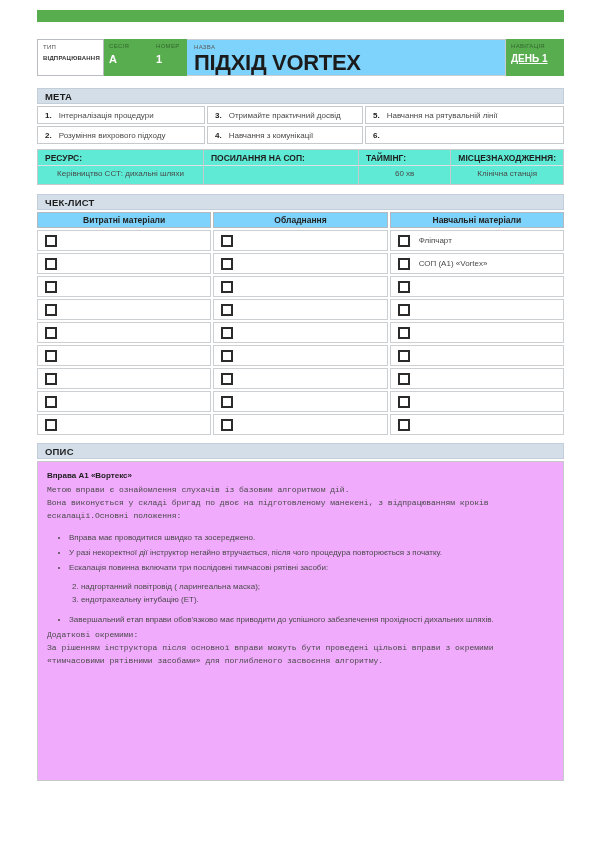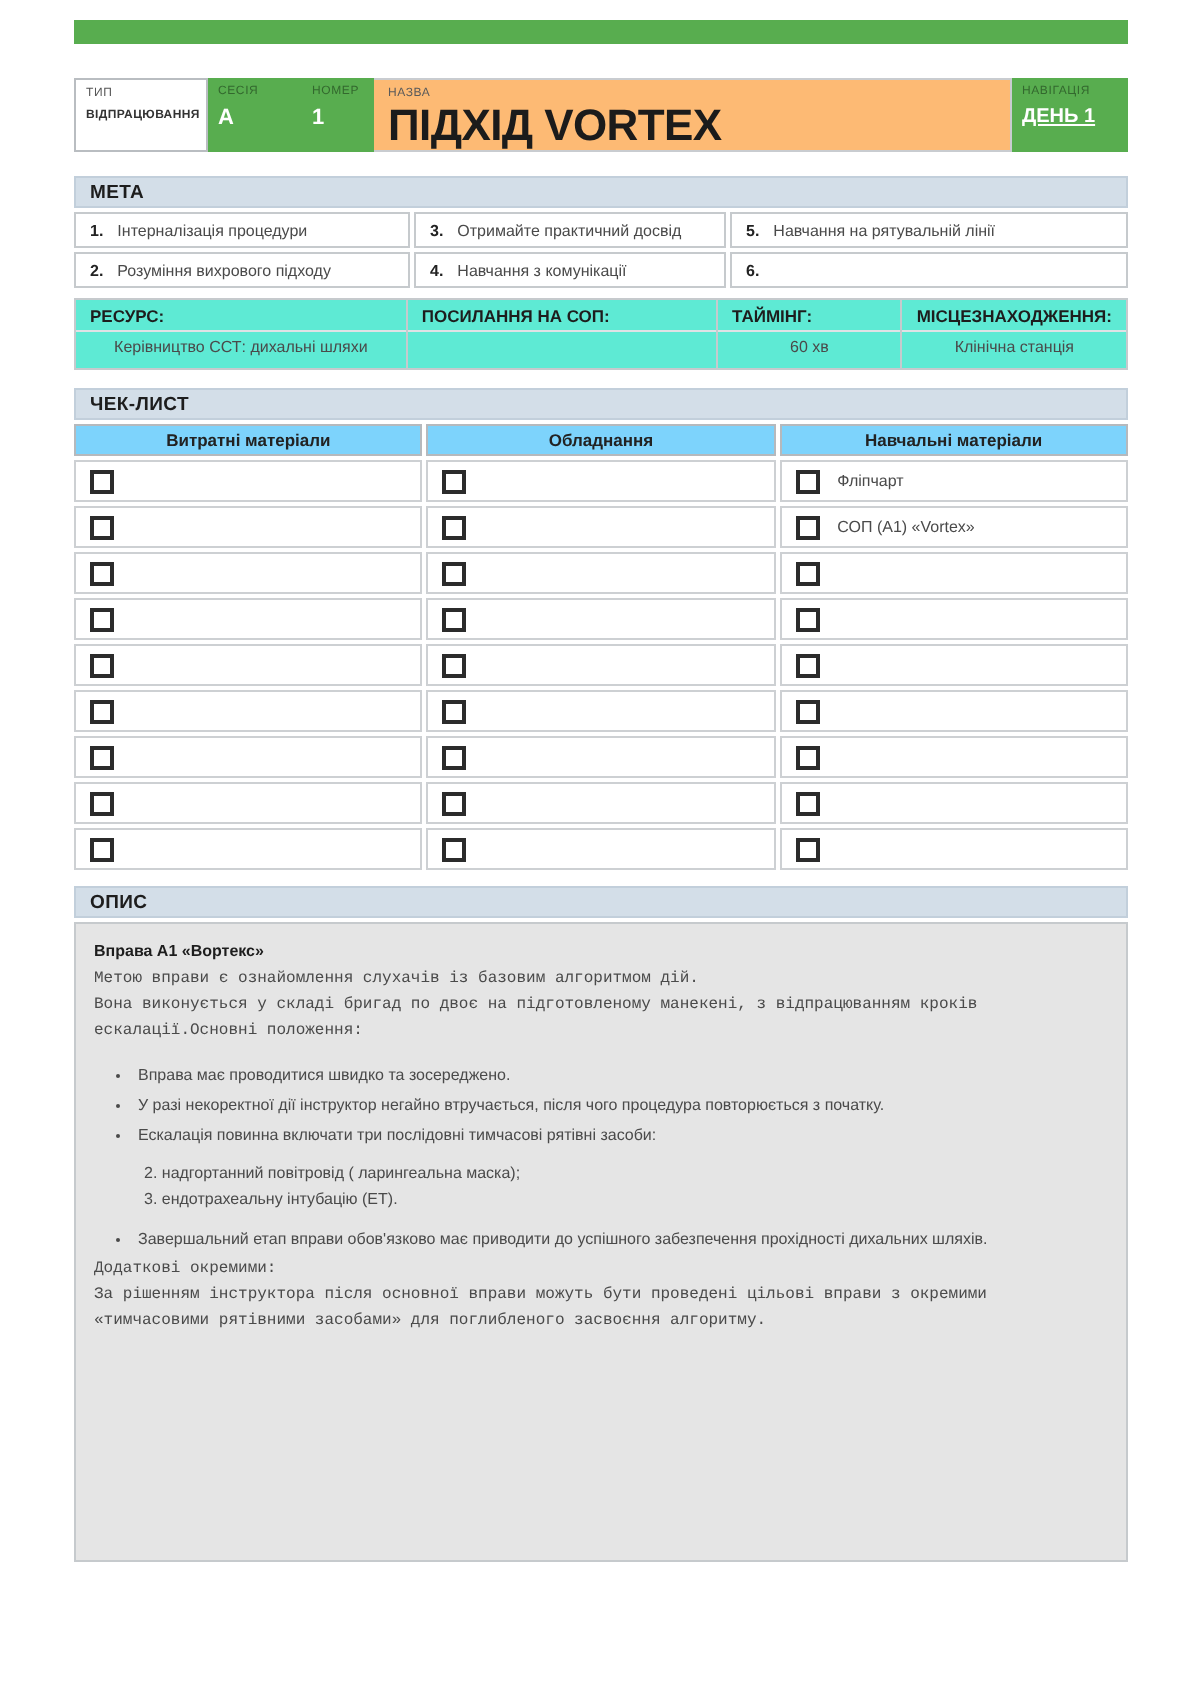--- a/index.html
+++ b/index.html
@@ -13,21 +13,21 @@
   .header-row { margin-top:17px; display:flex; height:37px; }
   .hcell { box-sizing:border-box; padding:3px 5px 2px; overflow:hidden; }
   .hcell .lbl { font-size:6px; letter-spacing:.3px; color:#555; line-height:8px; }
   .tip { width:67px; border:1px solid #b9bdc1; background:#fff; }
   .tip .val { font-size:6px; font-weight:bold; color:#333; margin-top:4px; letter-spacing:.2px; }
   .greenbox { background:#58ad4f; }
   .greenbox .lbl { color:#33682e; }
   .greenbox .val { color:#ffffff; font-weight:bold; }
   .sesia { width:47px; } .nomer { width:36px; }
   .sesia .val, .nomer .val { font-size:11px; margin-top:3px; }
-  .nazva { flex:1; border:1px solid #c9ccd0; border-left:none; background:#fdba74; padding-left:7px; }
+  .nazva { flex:1; border:1px solid #c9ccd0; border-left:none; background:#7dd3fc; padding-left:7px; }
   .nazva .lbl { color:#5a5a5a; }
   .nazva .val { font-size:22px; font-weight:800; color:#1b1b1b; letter-spacing:-.3px; line-height:23px; }
   .navbox { width:58px; }
   .navbox .val { font-size:10px; margin-top:3px;text-decoration:underline; }
 
   
   .section-bar { box-sizing:border-box; height:16px; line-height:15px; background:#d3dee8; border:1px solid #c2cfdb; font-size:9.5px; font-weight:bold; color:#1d1d1d; padding:0 7px; letter-spacing:.2px; }
 
   
   .meta { margin-top:12px; }
@@ -47,21 +47,21 @@
   
   .checklist { margin-top:9px; }
   .chk-head { display:flex; gap:2px; margin-top:2px; }
   .chk-hcell { box-sizing:border-box; flex:1; height:16px; line-height:15px; background:#7dd3fc; border:1px solid #b5b9bd; text-align:center; font-size:8.5px; font-weight:bold; color:#222; }
   .chk-row { display:flex; gap:2px; margin-top:2px; }
   .chk-cell { box-sizing:border-box; flex:1; border:1px solid #cdd0d3; height:21px; display:flex; align-items:center; padding:0 7px; gap:9px; font-size:8px; background:#fff; }
   .checkbox { box-sizing:border-box; width:12px; height:12px; border:2px solid #2b2b2b; background:#fff; flex:0 0 auto; }
 
   
   .desc { margin-top:8px; }
-  .desc-body { box-sizing:border-box; margin-top:2px; border:1px solid #c6cacd; height:320px; padding:7px 9px; font-size:8px; line-height:13px; background:#e5e5e5; }
+  .desc-body { box-sizing:border-box; margin-top:2px; border:1px solid #c6cacd; height:320px; padding:7px 9px; font-size:8px; line-height:13px; background:#f0abfc; }
   .desc-title { font-weight:bold; color:#1d1d1d; margin-bottom:1px; }
   .desc-body p { margin:0;font-family:Liberation Mono, monospace; }
   .desc-bullets { margin:9px 0 0 12px; padding:0 0 0 10px; }
   .desc-bullets li { margin-bottom:2px; }
   .sub-list { margin:6px 0 7px 3px; }
   .extra-label { margin-top:11px; }
 </style>
 </head>
 <body>
 

